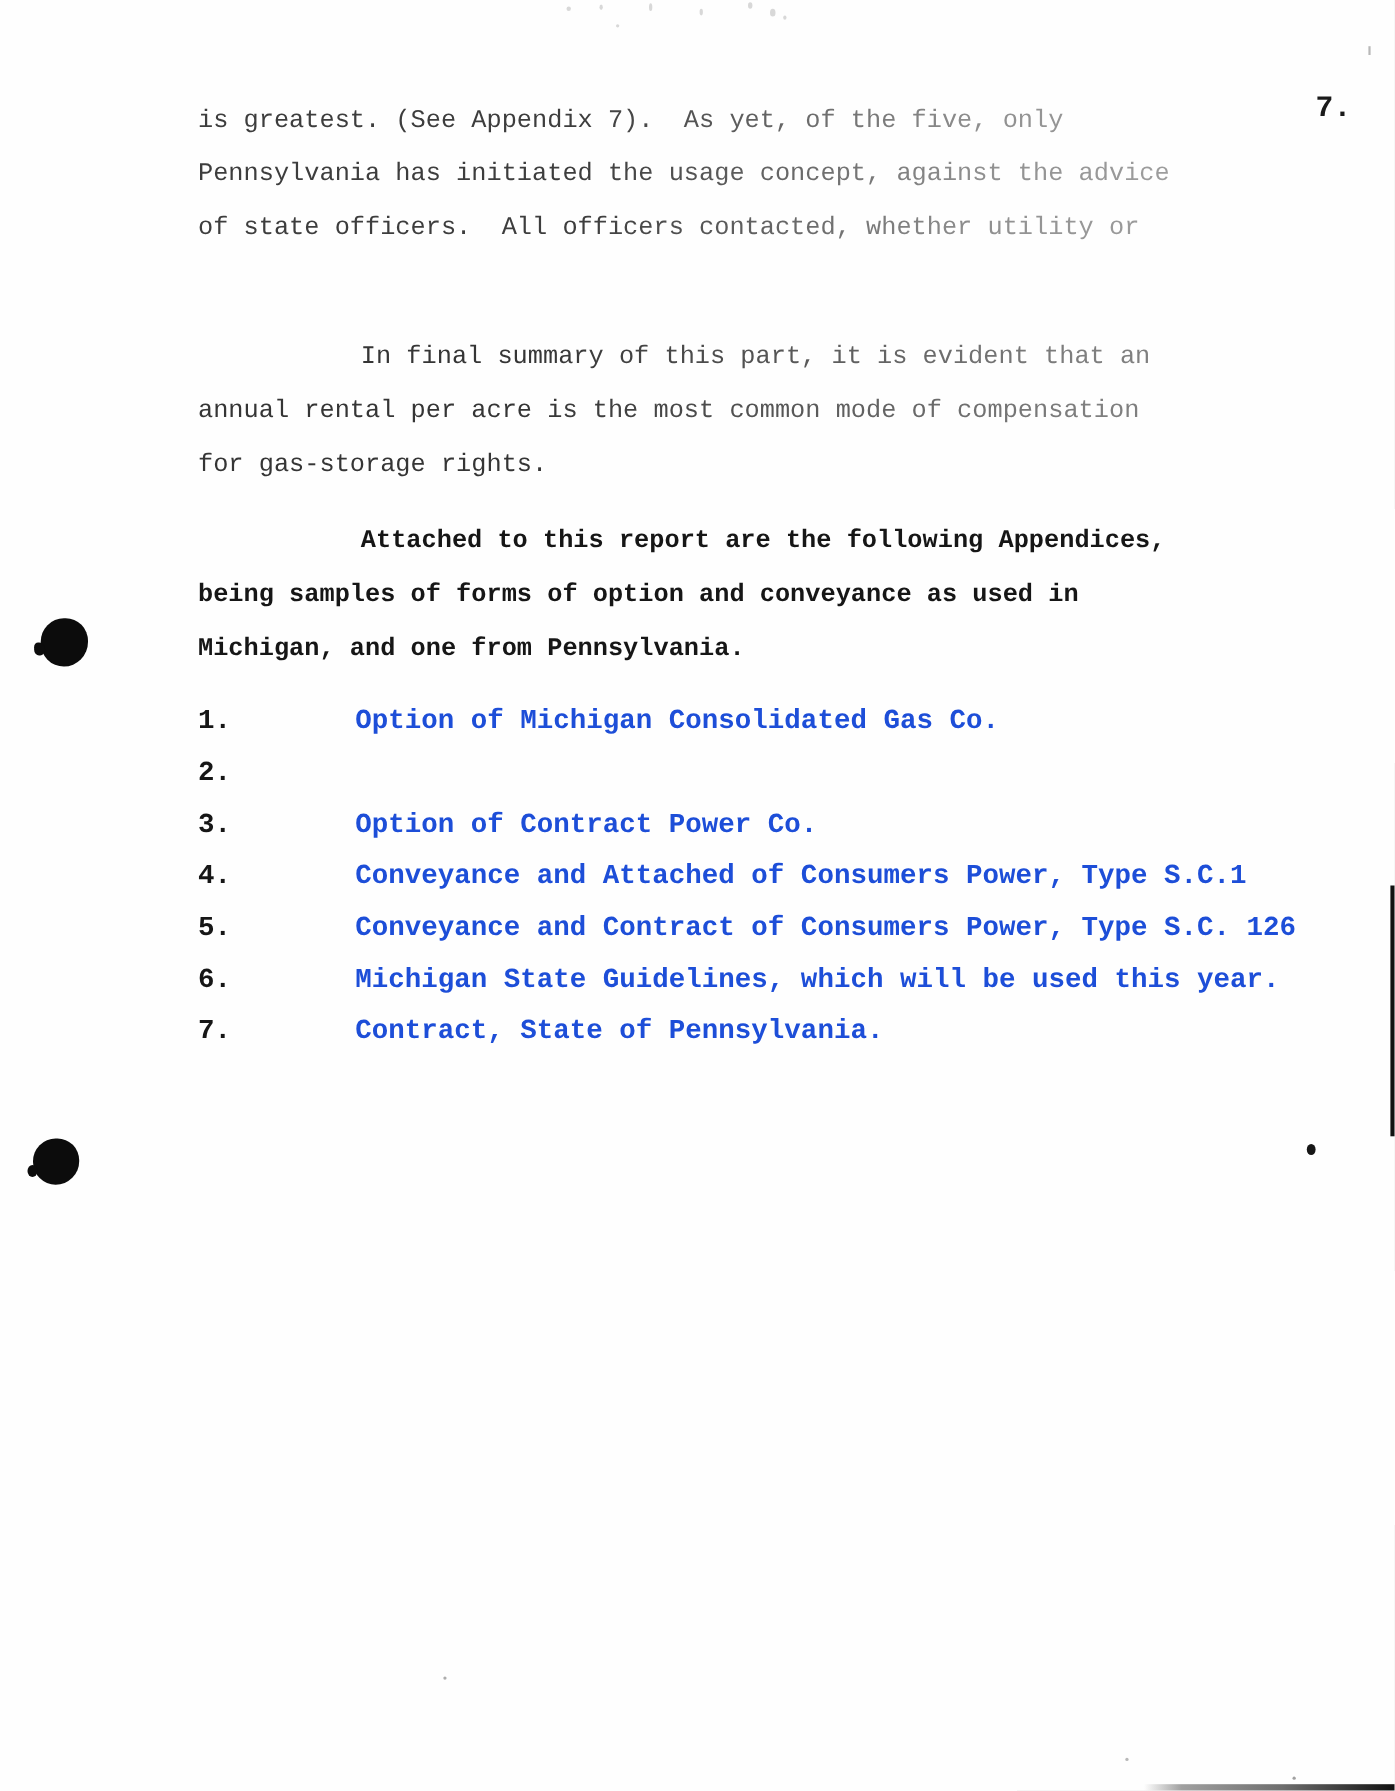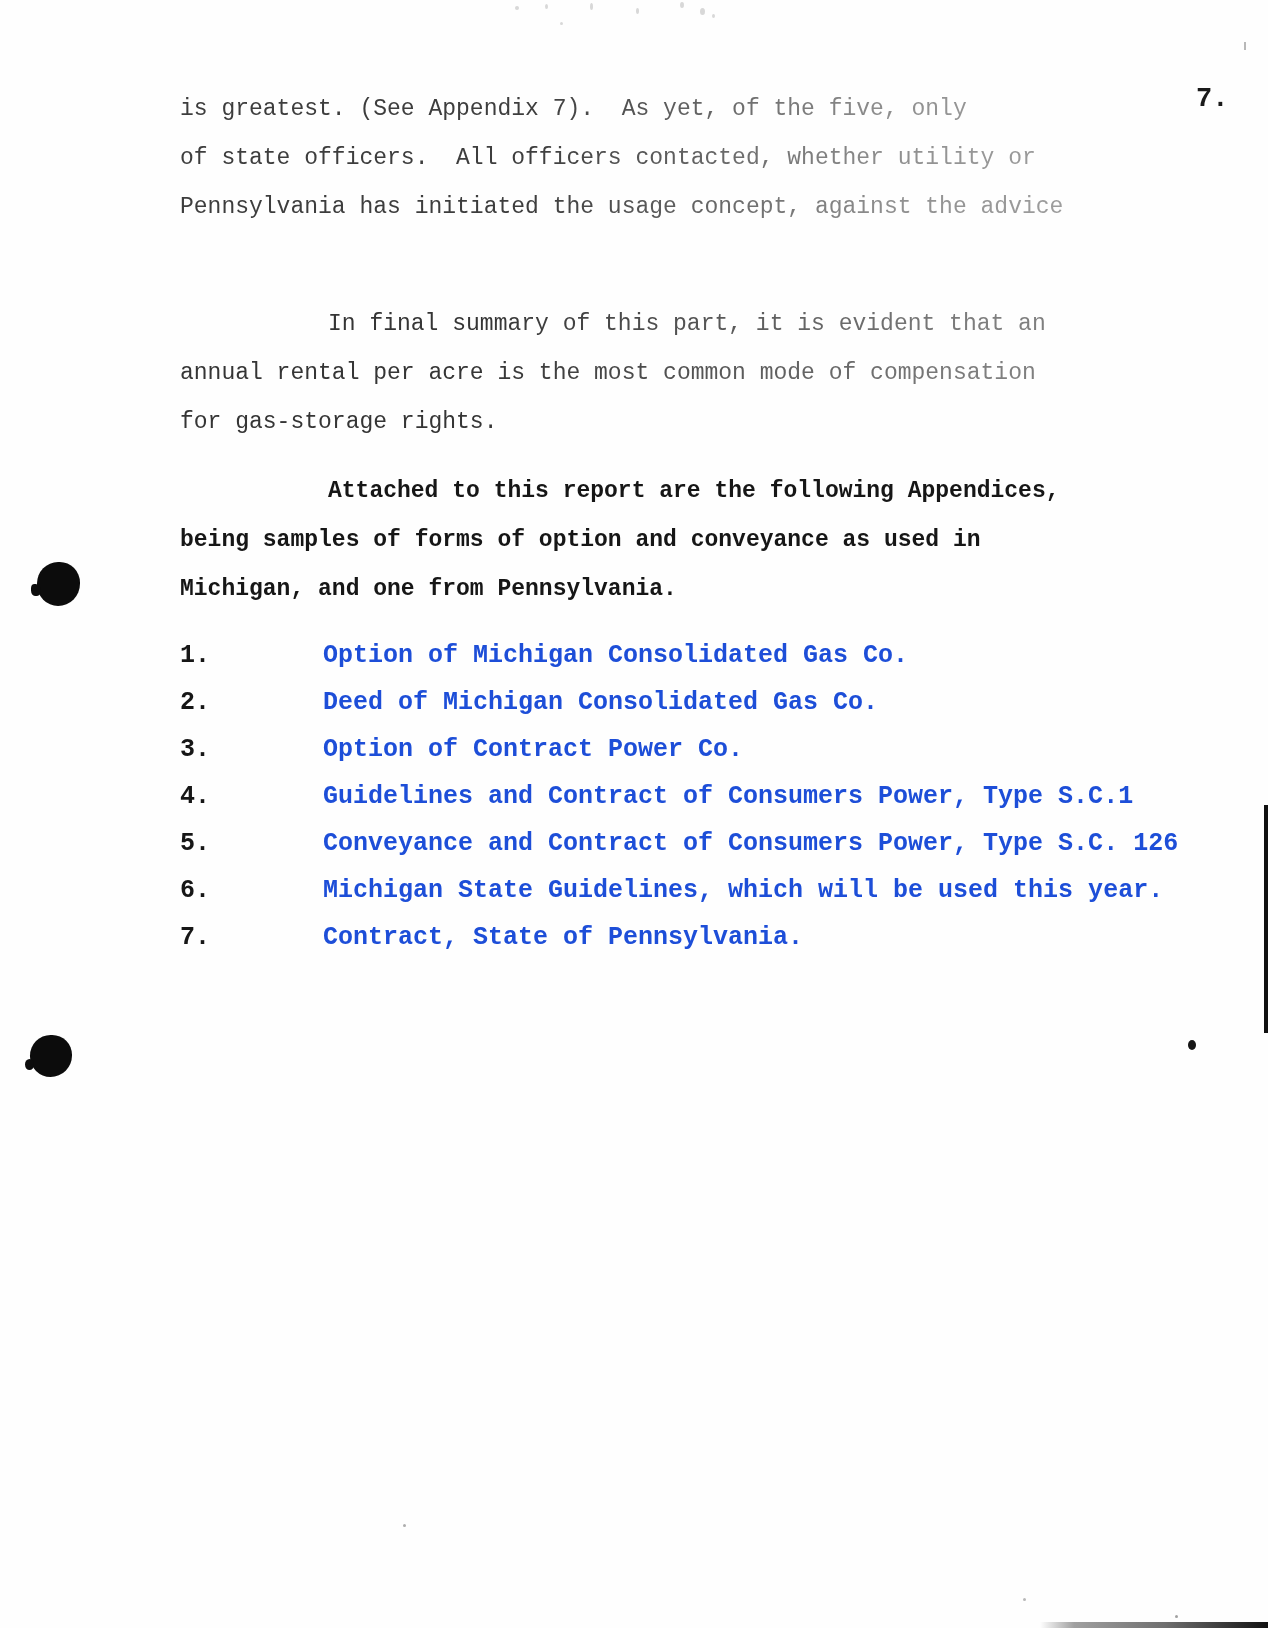--- a/index.html
+++ b/index.html
@@ -153,22 +153,22 @@
   <span class="smudge sm4"></span>
   <span class="smudge sm5"></span>
   <span class="smudge sm6"></span>
   <span class="smudge sm7"></span>
   <span class="smudge sm8"></span>
 
   <div class="page-number">7.</div>
 
   <div class="para faded" style="top:85px">
     <div class="textline">is greatest. (See Appendix 7).  As yet, of the five, only</div>
+    <div class="textline">Pennsylvania has initiated the usage concept, against the advice</div>
     <div class="textline">of state officers.  All officers contacted, whether utility or</div>
-    <div class="textline">Pennsylvania has initiated the usage concept, against the advice</div>
   </div>
 
   <div class="para medium indent-first" style="top:300px">
     <div class="textline">In final summary of this part, it is evident that an</div>
     <div class="textline">annual rental per acre is the most common mode of compensation</div>
     <div class="textline">for gas-storage rights.</div>
   </div>
 
   <div class="para crisp indent-first" style="top:467px">
     <div class="textline">Attached to this report are the following Appendices,</div>
@@ -176,29 +176,28 @@
     <div class="textline">Michigan, and one from Pennsylvania.</div>
   </div>
 
   <div class="appendix-list">
     <div class="list-item">
       <span class="list-num">1.</span>
       <span class="list-text">Option of Michigan Consolidated Gas Co.</span>
     </div>
     <div class="list-item">
       <span class="list-num">2.</span>
-      <span class="list-text">Deed of Michigan Consolidated Gas Co.</span>
     </div>
     <div class="list-item">
       <span class="list-num">3.</span>
       <span class="list-text">Option of Contract Power Co.</span>
     </div>
     <div class="list-item">
       <span class="list-num">4.</span>
-      <span class="list-text">Guidelines and Contract of Consumers Power, Type S.C.1</span>
+      <span class="list-text">Conveyance and Attached of Consumers Power, Type S.C.1</span>
     </div>
     <div class="list-item">
       <span class="list-num">5.</span>
       <span class="list-text">Conveyance and Contract of Consumers Power, Type S.C. 126</span>
     </div>
     <div class="list-item">
       <span class="list-num">6.</span>
       <span class="list-text">Michigan State Guidelines, which will be used this year.</span>
     </div>
     <div class="list-item">

